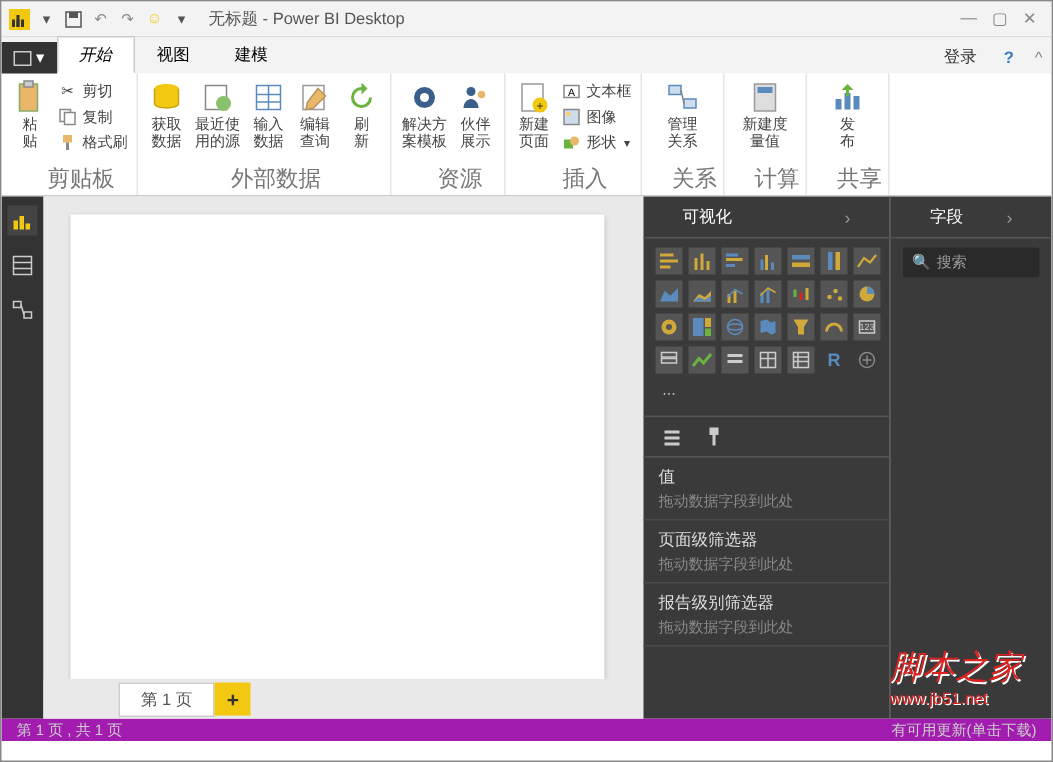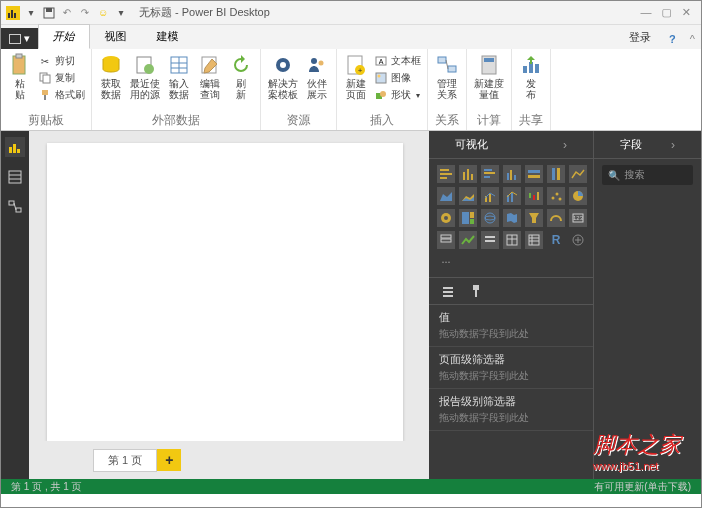--- a/index.html
+++ b/index.html
@@ -17,50 +17,50 @@
 .tabstrip .file-tab { background: #333; color: #fff; padding: 4px 8px; display: flex; align-items: center; gap: 3px; }
 .tabstrip .file-tab .fico { width: 12px; height: 10px; border: 1px solid #ccc; }
 .tabstrip .rtab { padding: 4px 14px; border: 1px solid transparent; cursor: default; }
 .tabstrip .rtab.active { background: #fff; border: 1px solid #ccc; border-bottom-color: #fff; font-style: italic; }
 .tabstrip .spacer { flex: 1; }
 .tabstrip .login { padding: 4px 10px; color: #333; }
 .tabstrip .help { padding: 4px 8px; color: #3b7bbf; font-weight: bold; }
 .ribbon { height: 82px; background: #fff; border-bottom: 1px solid #ccc; display: flex; font-size: 10px; color: #444; }
 .ribbon .group { display: flex; flex-direction: column; align-items: center; border-right: 1px solid #e5e5e5; padding: 2px 4px 1px; }
 .ribbon .group .items { flex: 1; display: flex; align-items: flex-start; gap: 1px; }
-.ribbon .group .gname { font-size: 12px; color: #777; padding-top: 1px; }
+.ribbon .group .gname { font-size: 15px; color: #777; padding-top: 1px; margin-left: 16px; }
 .rbtn { display: flex; flex-direction: column; align-items: center; padding: 2px 3px; cursor: default; min-width: 30px; }
 .rbtn .ric { width: 24px; height: 24px; display: flex; align-items: center; justify-content: center; margin-bottom: 1px; }
 .rbtn .lbl { text-align: center; line-height: 11px; font-size: 10px; }
 .small-col { display: flex; flex-direction: column; gap: 1px; font-size: 10px; padding: 2px 2px; }
 .small-col .srow { display: flex; align-items: center; gap: 3px; height: 16px; }
 .small-col .sic { width: 14px; height: 14px; display: inline-flex; align-items: center; justify-content: center; }
 .workarea { display: flex; height: 348px; background: #e6e6e6; }
 .leftnav { width: 28px; background: #333; display: flex; flex-direction: column; align-items: center; padding-top: 6px; gap: 10px; }
 .leftnav .nv { width: 20px; height: 20px; display: flex; align-items: center; justify-content: center; cursor: default; }
 .leftnav .nv.active { background: #444; }
 .canvas-wrap { flex: 1; display: flex; flex-direction: column; background: #e9e9e9; }
 .canvas { flex: 1; margin: 12px 0 0 18px; background: #fff; box-shadow: 0 1px 3px rgba(0,0,0,.2); width: 356px; height: 290px; }
-.pagetabs { height: 38px; display: flex; align-items: center; padding-left: 64px; background: #e9e9e9; }
+.pagetabs { height: 26px; display: flex; align-items: center; padding-left: 50px; background: #e9e9e9; }
 .pagetabs .ptab { background: #fff; border: 1px solid #ccc; padding: 3px 14px; font-size: 11px; color: #555; }
 .pagetabs .addp { width: 24px; height: 22px; background: #f2c811; color: #333; display: flex; align-items: center; justify-content: center; font-size: 14px; font-weight: bold; }
 .vizpane { width: 164px; background: #3a3a3a; color: #ccc; font-size: 11px; display: flex; flex-direction: column; }
 .pane-hdr { display: flex; align-items: center; justify-content: space-between; padding: 6px 26px; color: #fff; border-bottom: 1px solid #555; }
 .pane-hdr .chev { font-size: 12px; color: #999; }
 .viz-gallery { padding: 6px 8px; display: grid; grid-template-columns: repeat(7, 18px); gap: 4px; }
 .viz-gallery .vic { width: 18px; height: 18px; background: #555; display: flex; align-items: center; justify-content: center; font-size: 9px; color: #cfa93a; }
 .viz-tools { display: flex; gap: 10px; padding: 4px 10px; border-top: 1px solid #555; border-bottom: 1px solid #555; }
 .viz-tools .tic { width: 18px; height: 18px; display: flex; align-items: center; justify-content: center; color: #ccc; }
 .vsection { padding: 5px 10px; border-bottom: 1px solid #4a4a4a; }
 .vsection .vlabel { color: #ddd; margin-bottom: 2px; }
 .vsection .vhint { color: #888; font-size: 10px; }
 .vsection.hdr { background: #2e2e2e; color: #fff; font-weight: 500; }
 .fieldpane { width: 108px; background: #3a3a3a; color: #ccc; font-size: 11px; border-left: 1px solid #555; }
 .fieldpane .search { margin: 6px 8px; background: #2a2a2a; border-radius: 2px; display: flex; align-items: center; padding: 3px 6px; color: #999; font-size: 10px; gap: 4px; }
-.statusbar { height: 15px; background: #15803d; color: #ccc; font-size: 10px; display: flex; align-items: center; padding: 0 10px; justify-content: space-between; }
+.statusbar { height: 15px; background: #a21caf; color: #ccc; font-size: 10px; display: flex; align-items: center; padding: 0 10px; justify-content: space-between; }
 .watermark { position: absolute; right: 20px; bottom: 35px; color: #d22; font-family: "KaiTi", serif; font-size: 22px; font-style: italic; text-shadow: 1px 1px 0 #fff; pointer-events: none; }
 .watermark .wsub { font-size: 11px; color: #d22; display: block; font-style: normal; }
 svg { display: block; }
 </style>
 </head>
 <body>
 
 <div class="titlebar">
   <div class="qat">
     <span class="ico">

